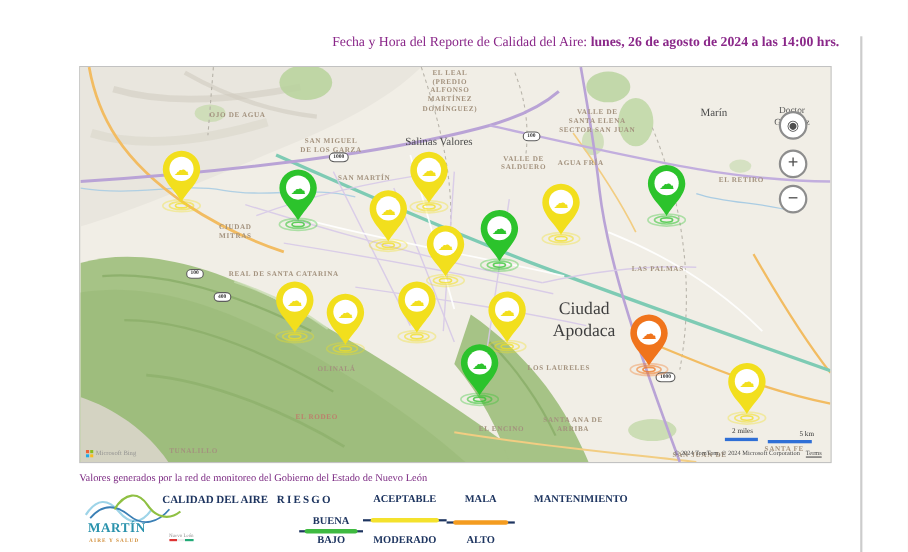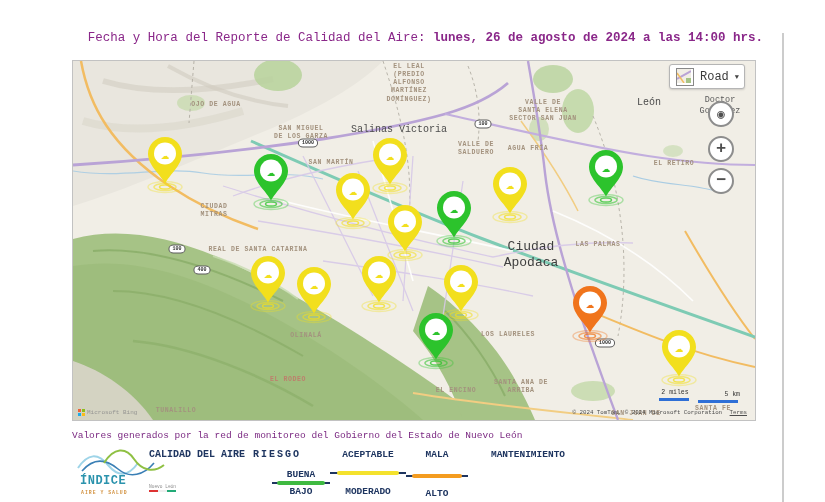--- a/index.html
+++ b/index.html
@@ -1,31 +1,31 @@
 <!DOCTYPE html>
 <html><head>
 <meta charset="utf-8">
 <style>
   html,body{margin:0;padding:0;background:#fff;}
   .page{position:relative;width:825px;height:502px;background:#fff;overflow:hidden;
-        font-family:Liberation Mono, monospace;}
+        font-family:Liberation Serif, serif;}
   
   .report-header{position:absolute;top:31px;right:62px;font-size:12.5px;color:#8a2789;white-space:nowrap;}
   .report-header b{font-weight:bold;}
   
   .map{position:absolute;left:72px;top:60px;width:682px;height:359px;border:1px solid #c2c2c2;
        background:#f1eee6;overflow:hidden;box-sizing:content-box;}
   .map svg.terrain{position:absolute;left:0;top:0;}
   .map-label{position:absolute;transform:translateX(-50%);text-align:center;white-space:pre-line;
              pointer-events:none;line-height:1.25;}
   .map-label.area{font-size:6.5px;color:#a3927e;letter-spacing:.6px;font-weight:bold;text-transform:uppercase;}
   .map-label.area-red{font-size:6.5px;color:#bd7f6c;letter-spacing:.6px;font-weight:bold;}
   .map-label.city{font-size:10px;color:#4c4c4c;}
   .map-label.city-sm{font-size:8.5px;color:#5a5a5a;}
-  .map-label.city-lg{font-size:13px;color:#3f3f3f;}
+  .map-label.city-lg{font-size:16px;color:#3f3f3f;margin-top:32px;}
   .shield{position:absolute;transform:translate(-50%,-50%);background:#fff;border:1px solid #5d5d5d;
           border-radius:5px/4px;font-size:5px;font-weight:bold;color:#333;padding:1px 3px;line-height:1;}
   .marker{position:absolute;width:44px;height:62px;cursor:pointer;}
   
   .style-ctl{position:absolute;left:596px;top:3px;width:76px;height:25px;background:#fff;
              border:1px solid #b5b5b5;border-radius:3px;display:flex;align-items:center;gap:6px;
              padding:0 6px;box-sizing:border-box;font-size:12px;color:#3b3b3b;cursor:pointer;
              box-shadow:0 1px 2px rgba(0,0,0,.15);}
   .style-ctl .thumb{width:16px;height:16px;border:1px solid #888;display:inline-block;flex:none;}
   .style-ctl .caret{font-size:7px;color:#444;margin-left:auto;}
@@ -127,33 +127,33 @@
         <path d="M210,140 C280,158 360,172 440,190"></path>
         <path d="M300,80 L340,220"></path>
         <path d="M480,150 C530,170 580,200 620,240"></path>
       </g>
     </svg>
 
     <div id="map-labels">
         <div class="map-label area" style="left: 143px; top: 40px;">OJO DE AGUA</div>
         <div class="map-label area" style="left: 228px; top: 64px;">SAN MIGUEL
 DE LOS GARZA</div>
-        <div class="map-label city" style="left: 326px; top: 63px;">Salinas Victoria</div>
+        <div class="map-label city" style="left: 326px; top: 63px;">Salinas Valores</div>
         <div class="map-label area" style="left: 336px; top: 2px;">EL LEAL
 (PREDIO
 ALFONSO
 MARTÍNEZ
 DOMÍNGUEZ)</div>
         <div class="map-label area" style="left: 403px; top: 80px;">VALLE DE
 SALDUERO</div>
         <div class="map-label area" style="left: 470px; top: 38px;">VALLE DE
 SANTA ELENA
 SECTOR SAN JUAN</div>
         <div class="map-label area" style="left: 455px; top: 84px;">AGUA FRÍA</div>
-        <div class="map-label city" style="left: 576px; top: 36px;">León</div>
+        <div class="map-label city" style="left: 576px; top: 36px;">Marín</div>
         <div class="map-label city-sm" style="left: 647px; top: 34px;">Doctor
 González</div>
         <div class="map-label area" style="left: 601px; top: 99px;">EL RETIRO</div>
         <div class="map-label area" style="left: 258px; top: 98px;">SAN MARTÍN</div>
         <div class="map-label area" style="left: 141px; top: 142px;">CIUDAD
 MITRAS</div>
         <div class="map-label area" style="left: 185px; top: 185px;">REAL DE SANTA CATARINA</div>
         <div class="map-label city-lg" style="left: 458px; top: 178px;">Ciudad
 Apodaca</div>
         <div class="map-label area" style="left: 525px; top: 180px;">LAS PALMAS</div>
@@ -350,32 +350,20 @@
         <ellipse cx="22" cy="52" rx="11" ry="3.6" opacity="0.55" stroke-width="1.5"></ellipse>
         <ellipse cx="22" cy="52" rx="5.5" ry="2" opacity="0.75" stroke-width="1.5"></ellipse>
       </g>
       <path fill="currentColor" d="M22 2 C12.6 2 5 9.6 5 19 C5 26 10 32.5 14.5 38 C18 42.3 21 46.5 22 48.5 C23 46.5 26 42.3 29.5 38 C34 32.5 39 26 39 19 C39 9.6 31.4 2 22 2 Z"></path>
       <circle cx="22" cy="18.5" r="11" fill="#ffffff"></circle>
       <text class="cloud-glyph" x="22" y="24" text-anchor="middle" font-size="14" fill="currentColor">☁</text>
     </svg>
   </div>
       </div>
 
-    <div class="style-ctl">
-      <span class="thumb">
-        <svg width="14" height="14" viewBox="0 0 14 14">
-          <rect width="14" height="14" fill="#f1eee6"></rect>
-          <path d="M0,10 L14,2" stroke="#b9a3d6" stroke-width="2" fill="none"></path>
-          <path d="M0,4 L7,14" stroke="#f2bc62" stroke-width="1.5" fill="none"></path>
-          <rect x="9" y="9" width="5" height="5" fill="#a6c386"></rect>
-        </svg>
-      </span>
-      <span>Road</span>
-      <span class="caret">▼</span>
-    </div>
 
     <div class="ctl locate">
       <span>◉</span>
     </div>
     <div class="ctl zin">
       <span>+</span>
     </div>
     <div class="ctl zout">
       <span>−</span>
     </div>
@@ -407,21 +395,21 @@
 
   <div class="source-note">Valores generados por la red de monitoreo del Gobierno del Estado de Nuevo León</div>
 
   <div class="legend">
     <div class="legend-logo">
       <svg width="100" height="40" viewBox="0 0 100 40" style="position:absolute;left:0;top:0;">
         <path d="M4,22 C14,7 24,7 34,19 C44,31 54,31 64,17" stroke="#9ed4e8" stroke-width="2" fill="none"></path>
         <path d="M8,25 C20,11 32,13 44,23 C56,33 70,29 80,17" stroke="#3a7fb5" stroke-width="1.6" fill="none"></path>
         <path d="M30,17 C40,1 52,1 60,13 C68,25 80,27 90,19" stroke="#8fc043" stroke-width="2" fill="none"></path>
       </svg>
-      <span class="ttl">ÍNDICE</span>
+      <span class="ttl">MARTÍN</span>
       <span class="sub">AIRE Y SALUD</span>
       <span class="seal">
         <span>Nuevo León</span><i></i>
       </span>
     </div>
     <div class="legend-left">
       <div class="l1">CALIDAD DEL AIRE</div>
       <div class="rule"></div>
       <div class="l2">RIESGO</div>
     </div>

